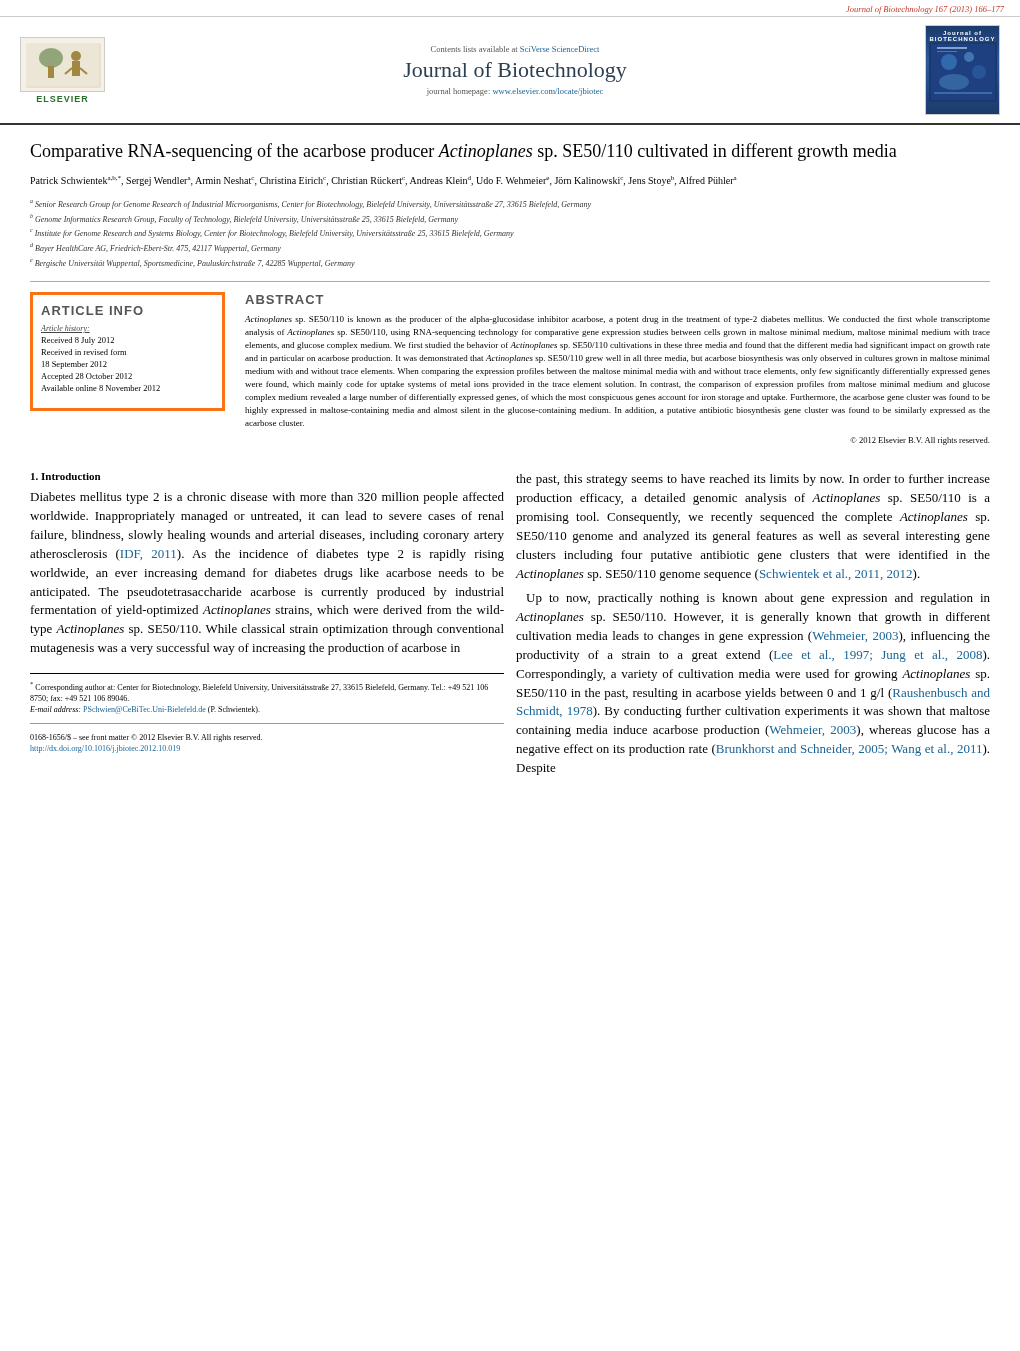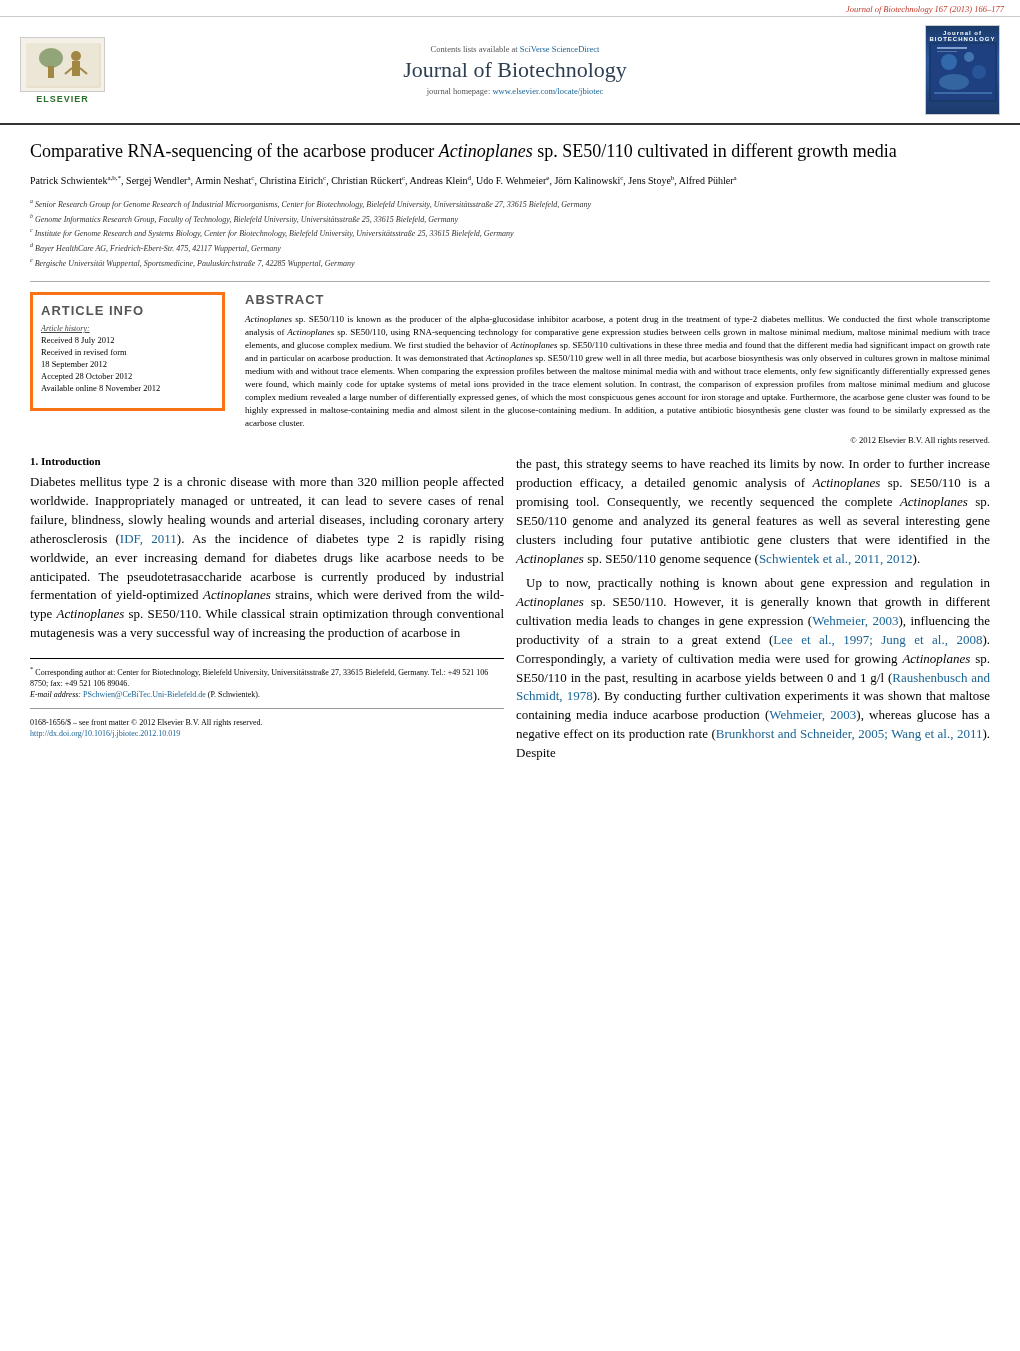--- a/index.html
+++ b/index.html
@@ -249,20 +249,21 @@
       font-size: 8.5px;
       text-align: right;
       margin-top: 5px;
       color: #000;
     }
 
     
     .body-columns {
       display: flex;
       gap: 12px;
+      margin-top: 15px;
     }
 
     .body-left {
       flex: 1;
     }
 
     .body-right {
       flex: 1;
     }
 

